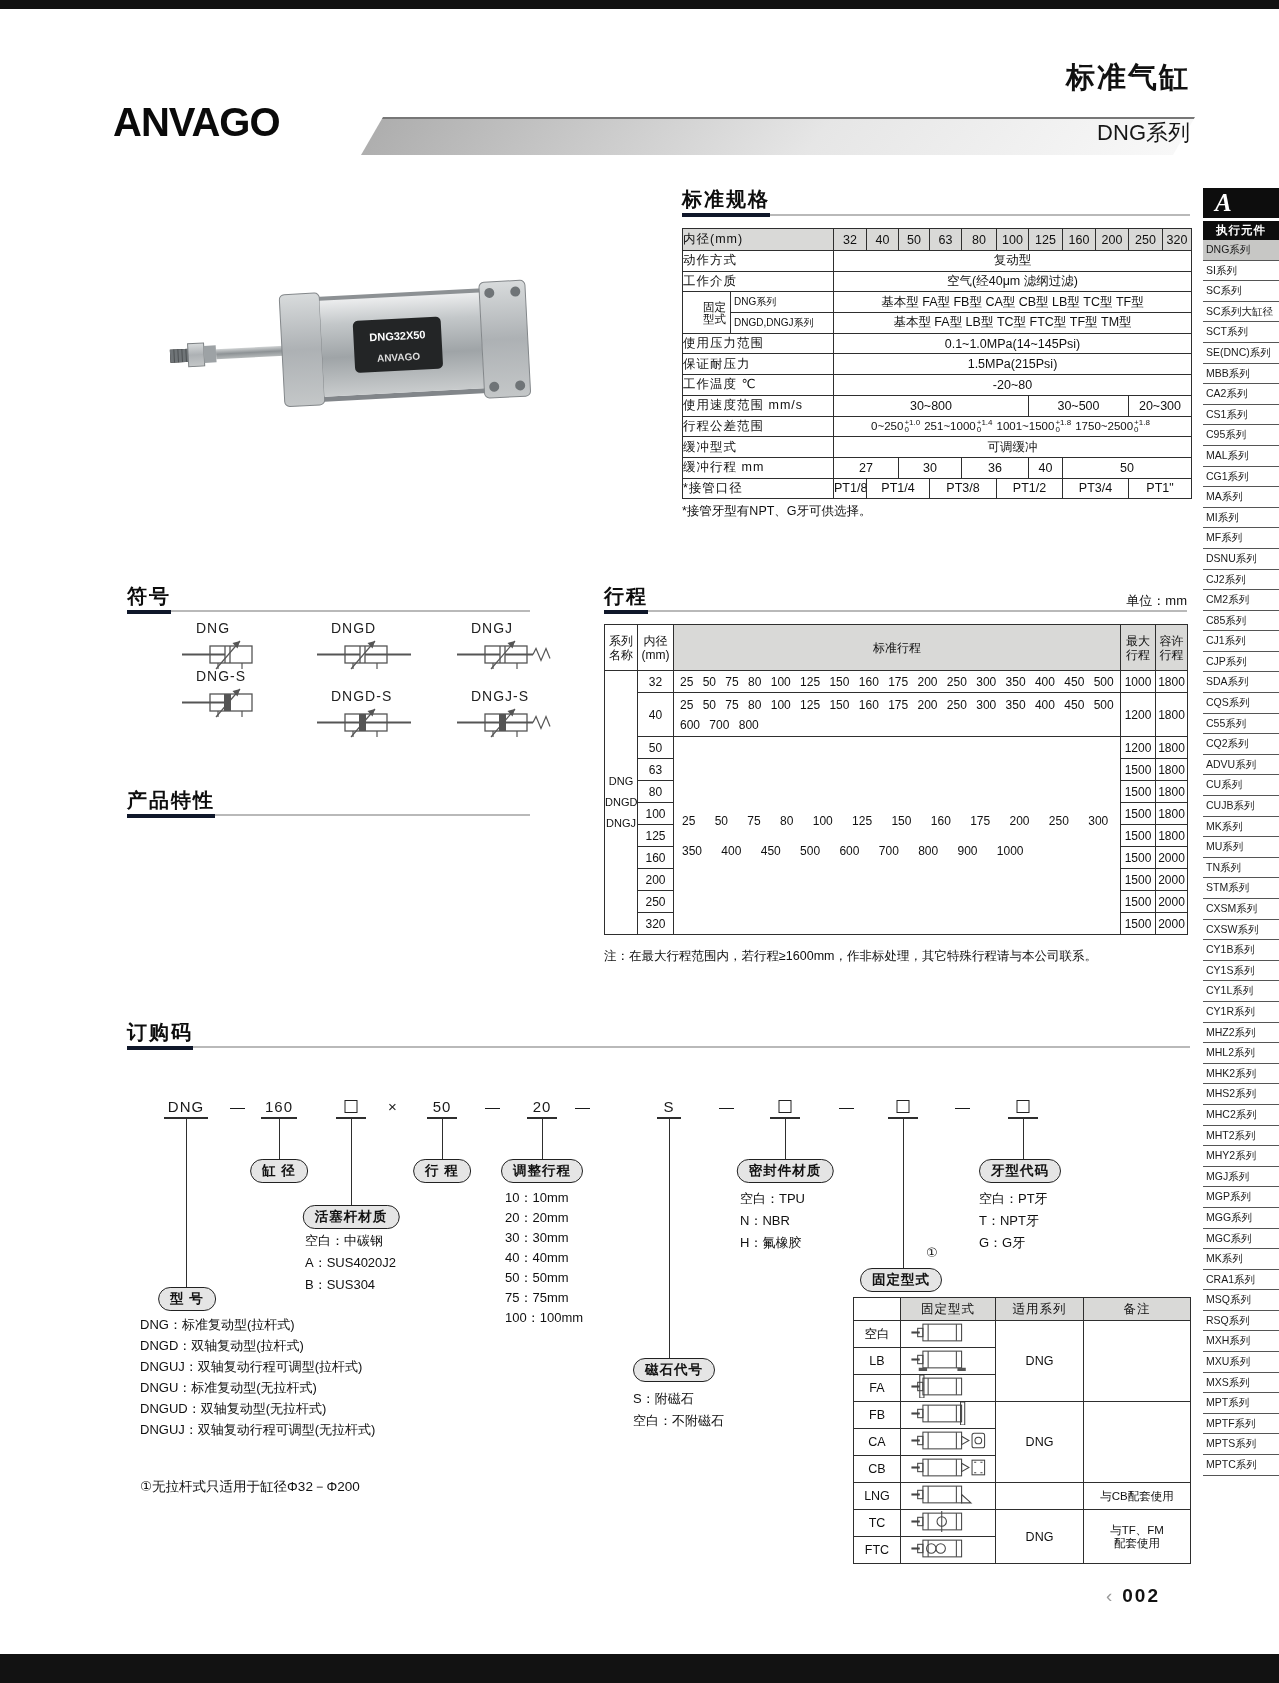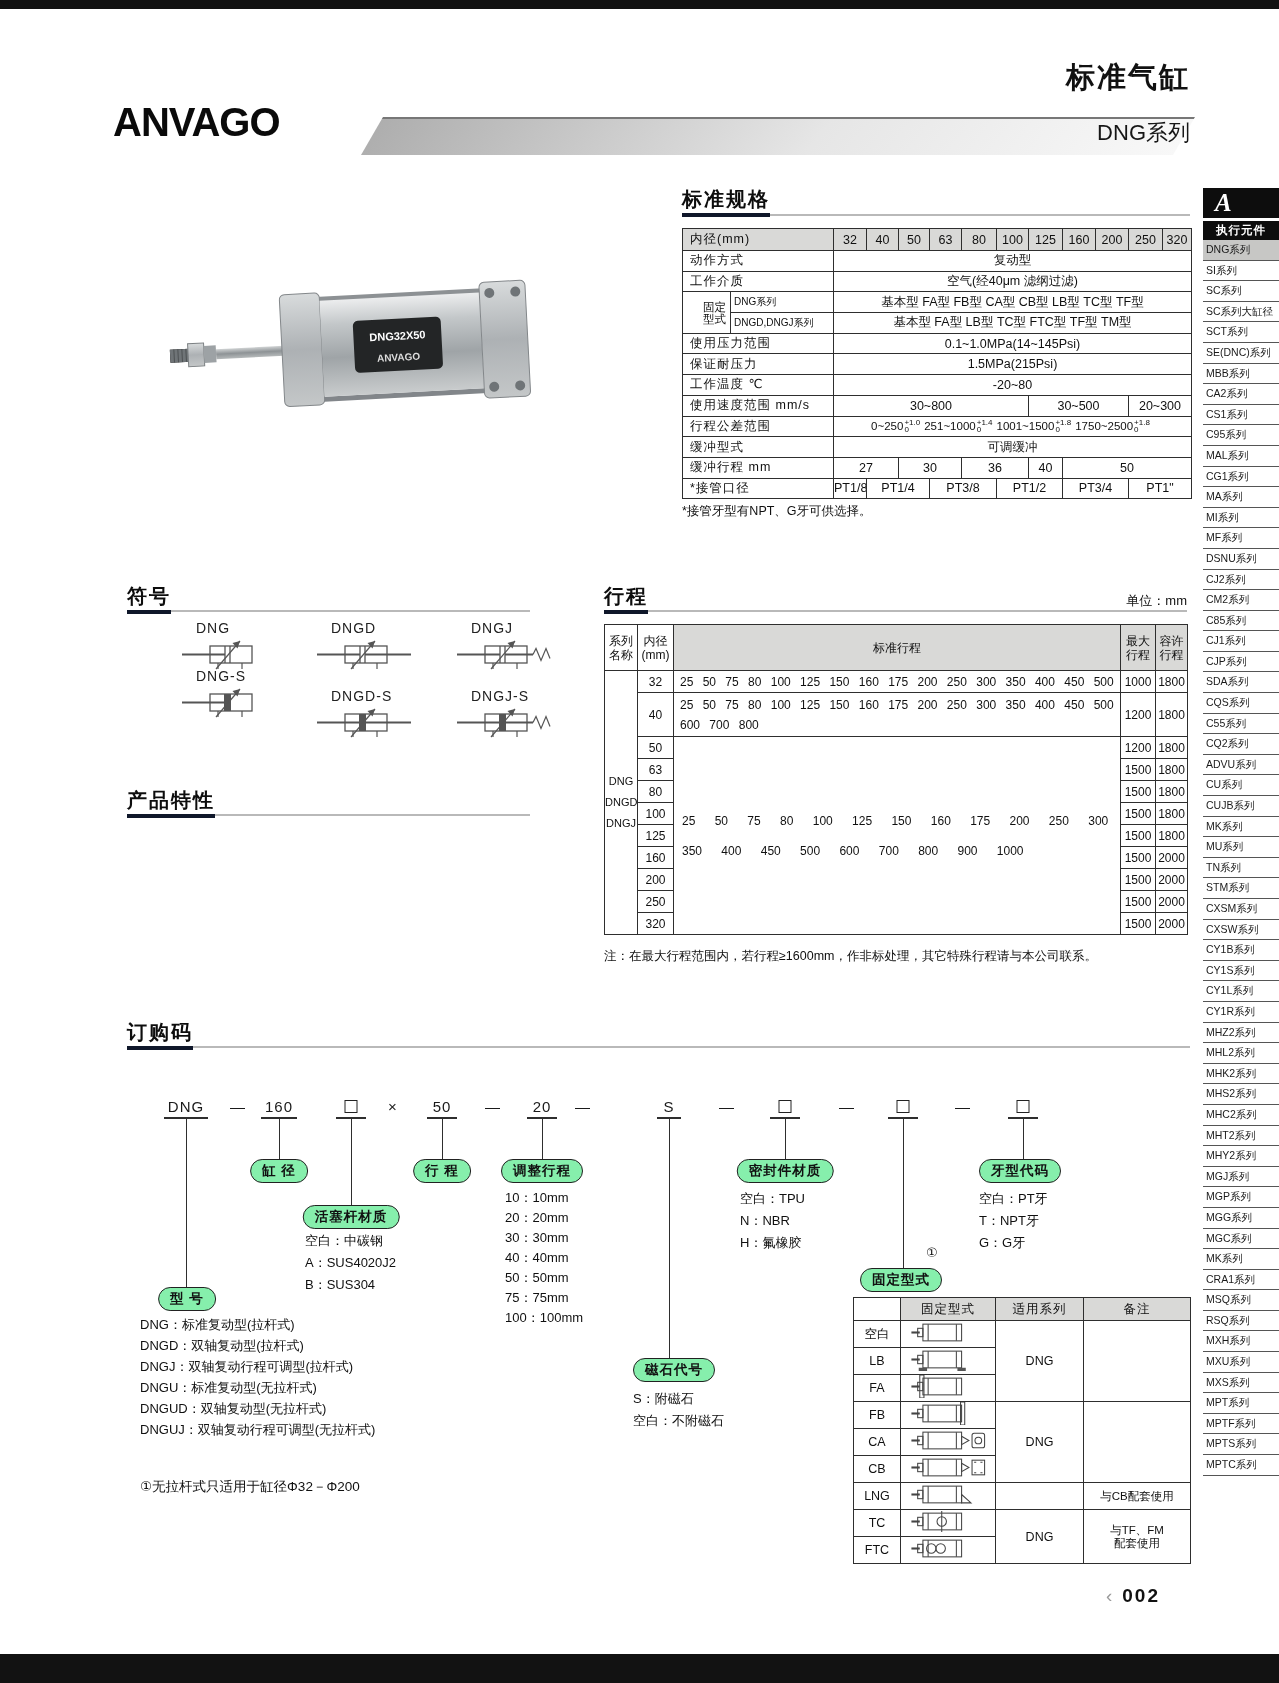--- a/index.html
+++ b/index.html
@@ -29,21 +29,21 @@
   .sec-h{position:absolute;font-size:20px;font-weight:bold;color:#0d0d0d;letter-spacing:2px;z-index:2;}
   .sec-h span{display:inline-block;border-bottom:4px solid #0f172a;padding-bottom:0;}
   .hline{position:absolute;height:2px;background:#b9b9b9;z-index:1;}
   .unit{position:absolute;left:1067px;top:592px;width:120px;text-align:right;font-size:13px;}
   
   table{position:absolute;border-collapse:collapse;table-layout:fixed;}
   td{border:1px solid #2e2e2e;text-align:center;vertical-align:middle;font-size:12.5px;color:#101010;
      padding:0;white-space:nowrap;overflow:hidden;}
   .spec-table{left:682px;top:228px;width:509px;}
   .spec-table tr{height:20.7px;}
-  .spec-table .lab{text-align:left;padding-left:7px;letter-spacing:1px;}
+  .spec-table .lab{text-align:left;letter-spacing:1px;}
   .sp-head td{background:#d9d9d7;}
   .fixlab{white-space:pre-line;line-height:12px;font-size:11.5px;text-align:left;padding-left:20px;}
   .sublab{font-size:10px;text-align:left;padding-left:3px;}
   .tolwrap{display:flex;justify-content:center;align-items:center;}
   .tolwrap b{font-weight:normal;font-size:11.5px;}
   .tol{display:inline-flex;flex-direction:column;font-size:8px;line-height:7px;text-align:left;margin:0 4px 0 1px;}
   .note{position:absolute;font-size:12.5px;color:#101010;}
   
   .stroke-table{left:604px;top:624px;width:583px;padding-left:40px;}
   .stroke-table td{font-size:12px;}
@@ -64,21 +64,21 @@
   
   .features{position:absolute;left:128px;top:831px;font-size:13.5px;line-height:21px;white-space:pre;letter-spacing:1px;}
   
   .symitem{position:absolute;}
   .symitem .sl{margin-left:16px;font-size:14px;letter-spacing:1px;color:#222;margin-bottom:2px;}
   
   .tok{position:absolute;transform:translateX(-50%);font-size:15px;color:#1a1a1a;letter-spacing:1px;white-space:nowrap;}
   .cbx{display:inline-block;width:11px;height:11px;border:1.5px solid #222;transform:translateY(1px);}
   .tok-u{position:absolute;height:2px;background:#2e2e2e;}
   .vline{position:absolute;width:1px;background:#2e2e2e;}
-  .bubble{position:absolute;transform:translateX(-50%);background:#86efac;border:1.5px solid #222;
+  .bubble{position:absolute;transform:translateX(-50%);background:#e5e5e5;border:1.5px solid #222;
           border-radius:12px;padding:2px 11px;font-size:13.5px;font-weight:bold;white-space:nowrap;letter-spacing:1px;z-index:2;}
   .olist{position:absolute;font-size:13px;color:#101010;white-space:pre;}
   .supmark{position:absolute;font-size:13px;}
   .ofoot{position:absolute;left:140px;top:1478px;font-size:13.5px;}
   
   .pagenum{position:absolute;left:1030px;top:1585px;width:130px;text-align:right;font-size:19px;}
   .pagenum .chev{color:#9a9a9a;margin-right:10px;font-weight:normal;}
   .pagenum b{letter-spacing:2px;}
 </style>
 </head>
@@ -521,21 +521,21 @@
       <div class="tok" style="left:785px;top:1098px"><span class="cbx"></span></div>
       <div class="tok-u" style="left:770px;top:1117px;width:30px"></div>
       <div class="tok" style="left:847px;top:1098px">—</div>
       <div class="tok" style="left:903px;top:1098px"><span class="cbx"></span></div>
       <div class="tok-u" style="left:888px;top:1117px;width:30px"></div>
       <div class="tok" style="left:963px;top:1098px">—</div>
       <div class="tok" style="left:1023px;top:1098px"><span class="cbx"></span></div>
       <div class="tok-u" style="left:1008px;top:1117px;width:30px"></div>
       <div class="vline" style="left:186px;top:1119px;height:168px"></div>
       <div class="bubble" style="left:187px;top:1287px">型 号</div>
-      <div class="olist" style="left:140px;top:1314px;line-height:21px"><div>DNG：标准复动型(拉杆式)</div><div>DNGD：双轴复动型(拉杆式)</div><div>DNGJ：双轴复动行程可调型(拉杆式)</div><div>DNGU：标准复动型(无拉杆式)</div><div>DNGUD：双轴复动型(无拉杆式)</div><div>DNGUJ：双轴复动行程可调型(无拉杆式)</div></div>
+      <div class="olist" style="left:140px;top:1314px;line-height:21px"><div>DNG：标准复动型(拉杆式)</div><div>DNGD：双轴复动型(拉杆式)</div><div>DNGUJ：双轴复动行程可调型(拉杆式)</div><div>DNGU：标准复动型(无拉杆式)</div><div>DNGUD：双轴复动型(无拉杆式)</div><div>DNGUJ：双轴复动行程可调型(无拉杆式)</div></div>
       <div class="vline" style="left:279px;top:1119px;height:40px"></div>
       <div class="bubble" style="left:279px;top:1159px">缸 径</div>
       <div class="vline" style="left:351px;top:1119px;height:86px"></div>
       <div class="bubble" style="left:351px;top:1205px">活塞杆材质</div>
       <div class="olist" style="left:305px;top:1230px;line-height:22px"><div>空白：中碳钢</div><div>A：SUS4020J2</div><div>B：SUS304</div></div>
       <div class="vline" style="left:442px;top:1119px;height:40px"></div>
       <div class="bubble" style="left:442px;top:1159px">行 程</div>
       <div class="vline" style="left:542px;top:1119px;height:40px"></div>
       <div class="bubble" style="left:542px;top:1159px">调整行程</div>
       <div class="olist" style="left:505px;top:1188px;line-height:20px"><div>10：10mm</div><div>20：20mm</div><div>30：30mm</div><div>40：40mm</div><div>50：50mm</div><div>75：75mm</div><div>100：100mm</div></div>

